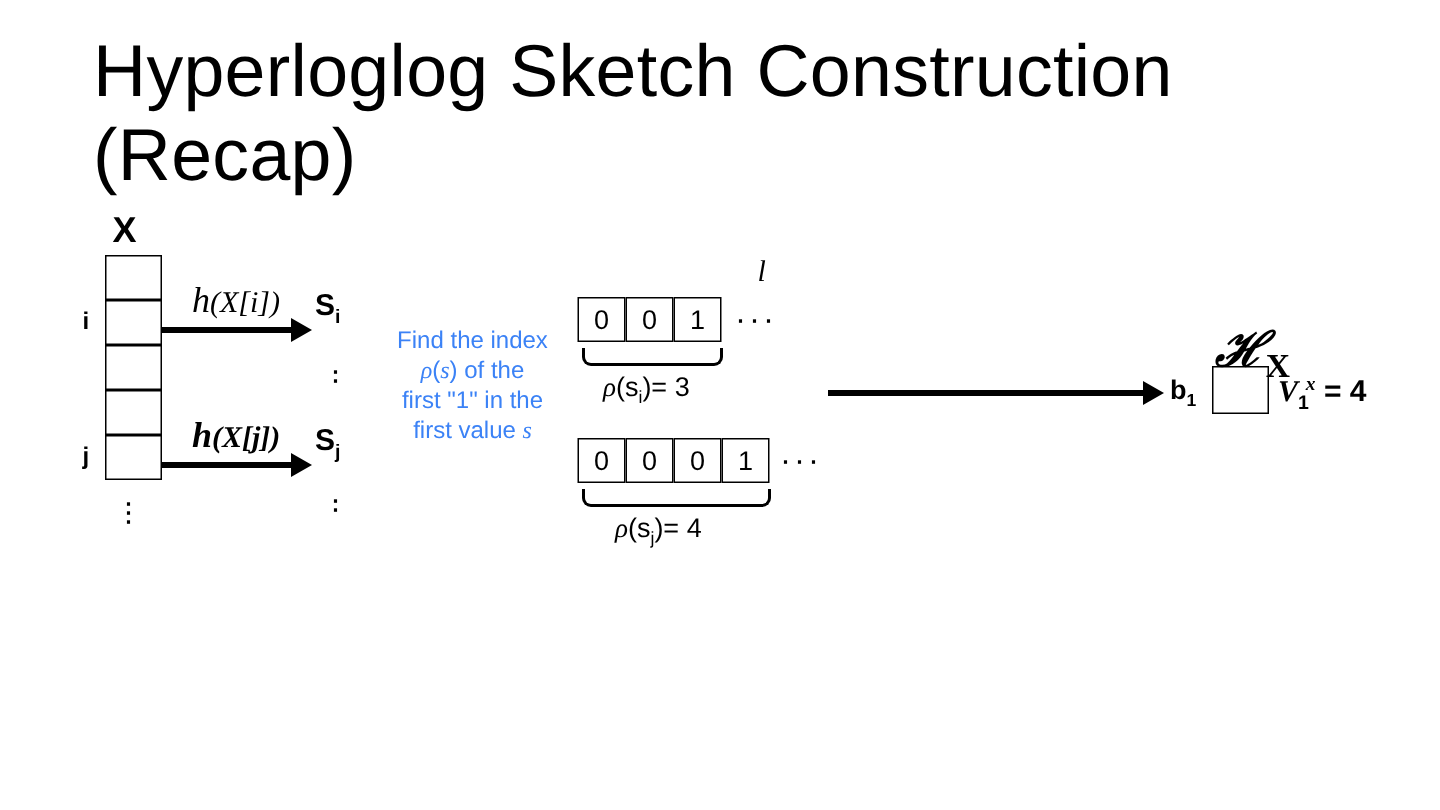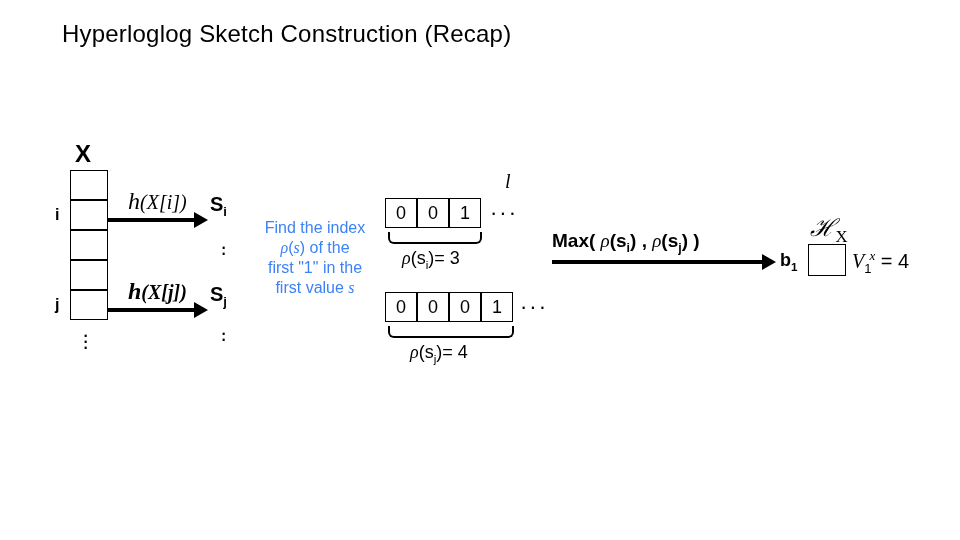--- a/index.html
+++ b/index.html
@@ -1,17 +1,17 @@
 <!DOCTYPE html>
 <html><head>
 <meta charset="utf-8">
 <style>
   html,body{margin:0;padding:0;width:960px;height:540px;background:#fff;font-family:"Segoe UI","Helvetica Neue",Arial,sans-serif;color:#000;}
   .slide{position:relative;width:960px;height:540px;}
-  .title{position:absolute;left:62px;top:20px;font-size:24px;font-weight:400;letter-spacing:.2px;}
+  .title{position:absolute;left:62px;top:20px;font-size:49px;font-weight:400;letter-spacing:.2px;}
   .lbl{position:absolute;font-size:20px;font-weight:700;font-family:Arial,sans-serif;}
   .lbl.small{font-size:16px;font-weight:700;}
   .ital{font-family:Georgia,"Times New Roman",serif;font-style:italic;}
   .sub{font-size:.65em;vertical-align:sub;}
   .sup{font-size:.65em;vertical-align:super;}
   .explain{position:absolute;font-size:16px;color:#3b82f6;text-align:center;line-height:1.25;}
   .cell{position:absolute;border:1px solid #000;box-sizing:border-box;background:#fff;text-align:center;font-size:18px;display:flex;align-items:center;justify-content:center;}
   .dots{position:absolute;font-size:22px;letter-spacing:2px;}
   .vdots{position:absolute;font-size:22px;line-height:6px;}
   .arrow{position:absolute;height:0;}
@@ -73,30 +73,27 @@
 
 <div class="cell" style="left:385px;top:292px;width:32px;height:30px;">0</div>
 <div class="cell" style="left:417px;top:292px;width:32px;height:30px;">0</div>
 <div class="cell" style="left:449px;top:292px;width:32px;height:30px;">0</div>
 <div class="cell" style="left:481px;top:292px;width:32px;height:30px;">1</div>
 <div class="dots" style="left:520px;top:294px;">···</div>
 
 <div class="brace" style="left:388px;top:326px;width:122px;height:10px;border-radius:0 0 6px 6px;"></div>
 <div class="lbl" style="left:410px;top:342px;font-weight:400;font-size:18px;"><span class="ital">ρ</span>(s<span class="sub">j</span>)= 4</div>
 
-<div class="lbl" style="left:552px;top:230px;font-size:19px;">
-  <span style="font-weight:700;">Max(</span> <span class="ital" style="font-weight:400;">ρ</span>(s<span class="sub">i</span>) <span>,</span> <span class="ital" style="font-weight:400;">ρ</span>(s<span class="sub">j</span>) <span style="font-weight:700;">)</span>
-</div>
 <div class="arrow" style="left:552px;top:262px;">
   <div class="shaft" style="width:210px;"></div>
       <div class="head" style="left:210px;"></div>
 </div>
 
 <div class="lbl" style="left:780px;top:250px;font-size:18px;">b<span class="sub">1</span></div>
 <div class="cell" style="left:808px;top:244px;width:38px;height:32px;"></div>
 
-<div class="lbl ital" style="left:810px;top:210px;font-weight:400;font-size:24px;">ℋ<span style="font-style:normal;font-size:.7em;vertical-align:sub;">X</span></div>
+<div class="lbl ital" style="left:810px;top:210px;font-weight:700;font-size:32px;">ℋ<span style="font-style:normal;font-size:.7em;vertical-align:sub;">X</span></div>
 
-<div class="lbl" style="left:852px;top:248px;font-weight:400;font-size:20px;">
+<div class="lbl" style="left:852px;top:248px;font-weight:700;font-size:20px;">
   <span class="ital">V</span><span class="sub">1</span><span class="sup ital" style="margin-left:-2px;">x</span><span> = 4</span>
 </div>
 
 </div>
 
 </body></html>

